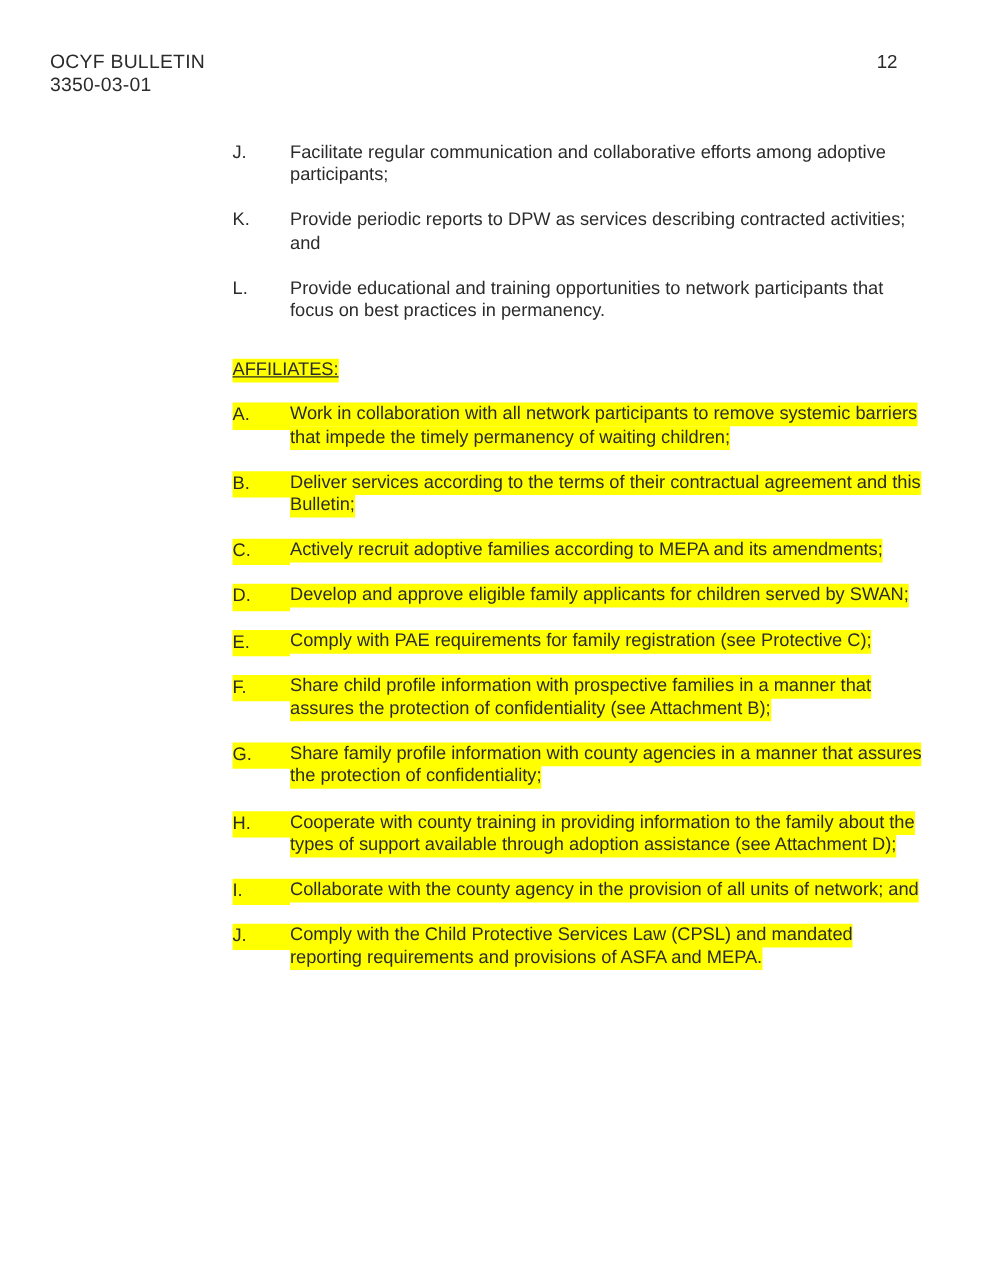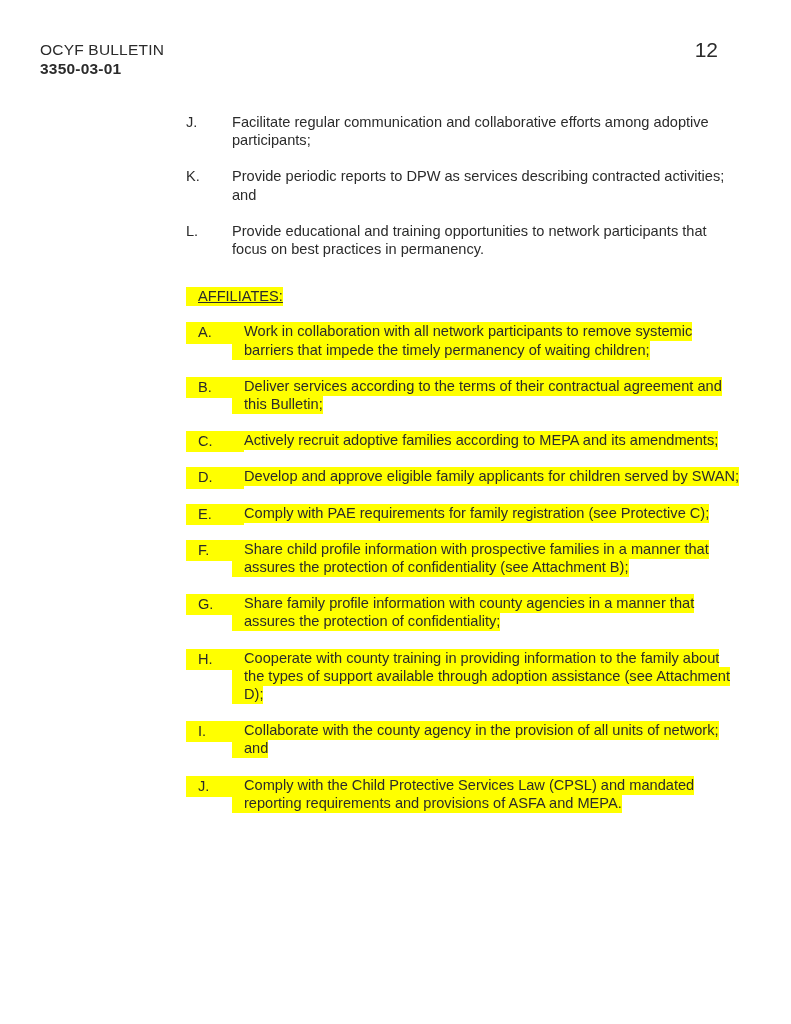--- a/index.html
+++ b/index.html
@@ -35,27 +35,26 @@
     line-height: 19px;
     letter-spacing: 0.2px;
   }
   .header-title {
     display: block;
     white-space: pre;
   }
   .header-code {
     display: block;
     white-space: pre;
-    font-weight: bold;
   }
   .header-page-number {
     position: absolute;
     right: 33px;
     top: 0;
-    font-size: 21px;
+    font-size: 15px;
     line-height: 19px;
   }
 
   
   .body-block {
     position: absolute;
     left: 186px;
     top: 113px;
     width: 556px;
     font-size: 14.6px;
@@ -81,21 +80,21 @@
   }
   .list-item.last {
     margin-bottom: 0;
   }
 
   
   .hl {
     background-color: #ffff00;
     box-decoration-break: clone;
     -webkit-box-decoration-break: clone;
-    padding: 1px 0 2px 12px;
+    padding: 1px 0 2px 0;
   }
 
   
   .section-heading {
     margin: 0 0 17px 0;
     font-size: 14.6px;
     line-height: 18.2px;
     font-weight: normal;
   }
   .section-heading .hl {

